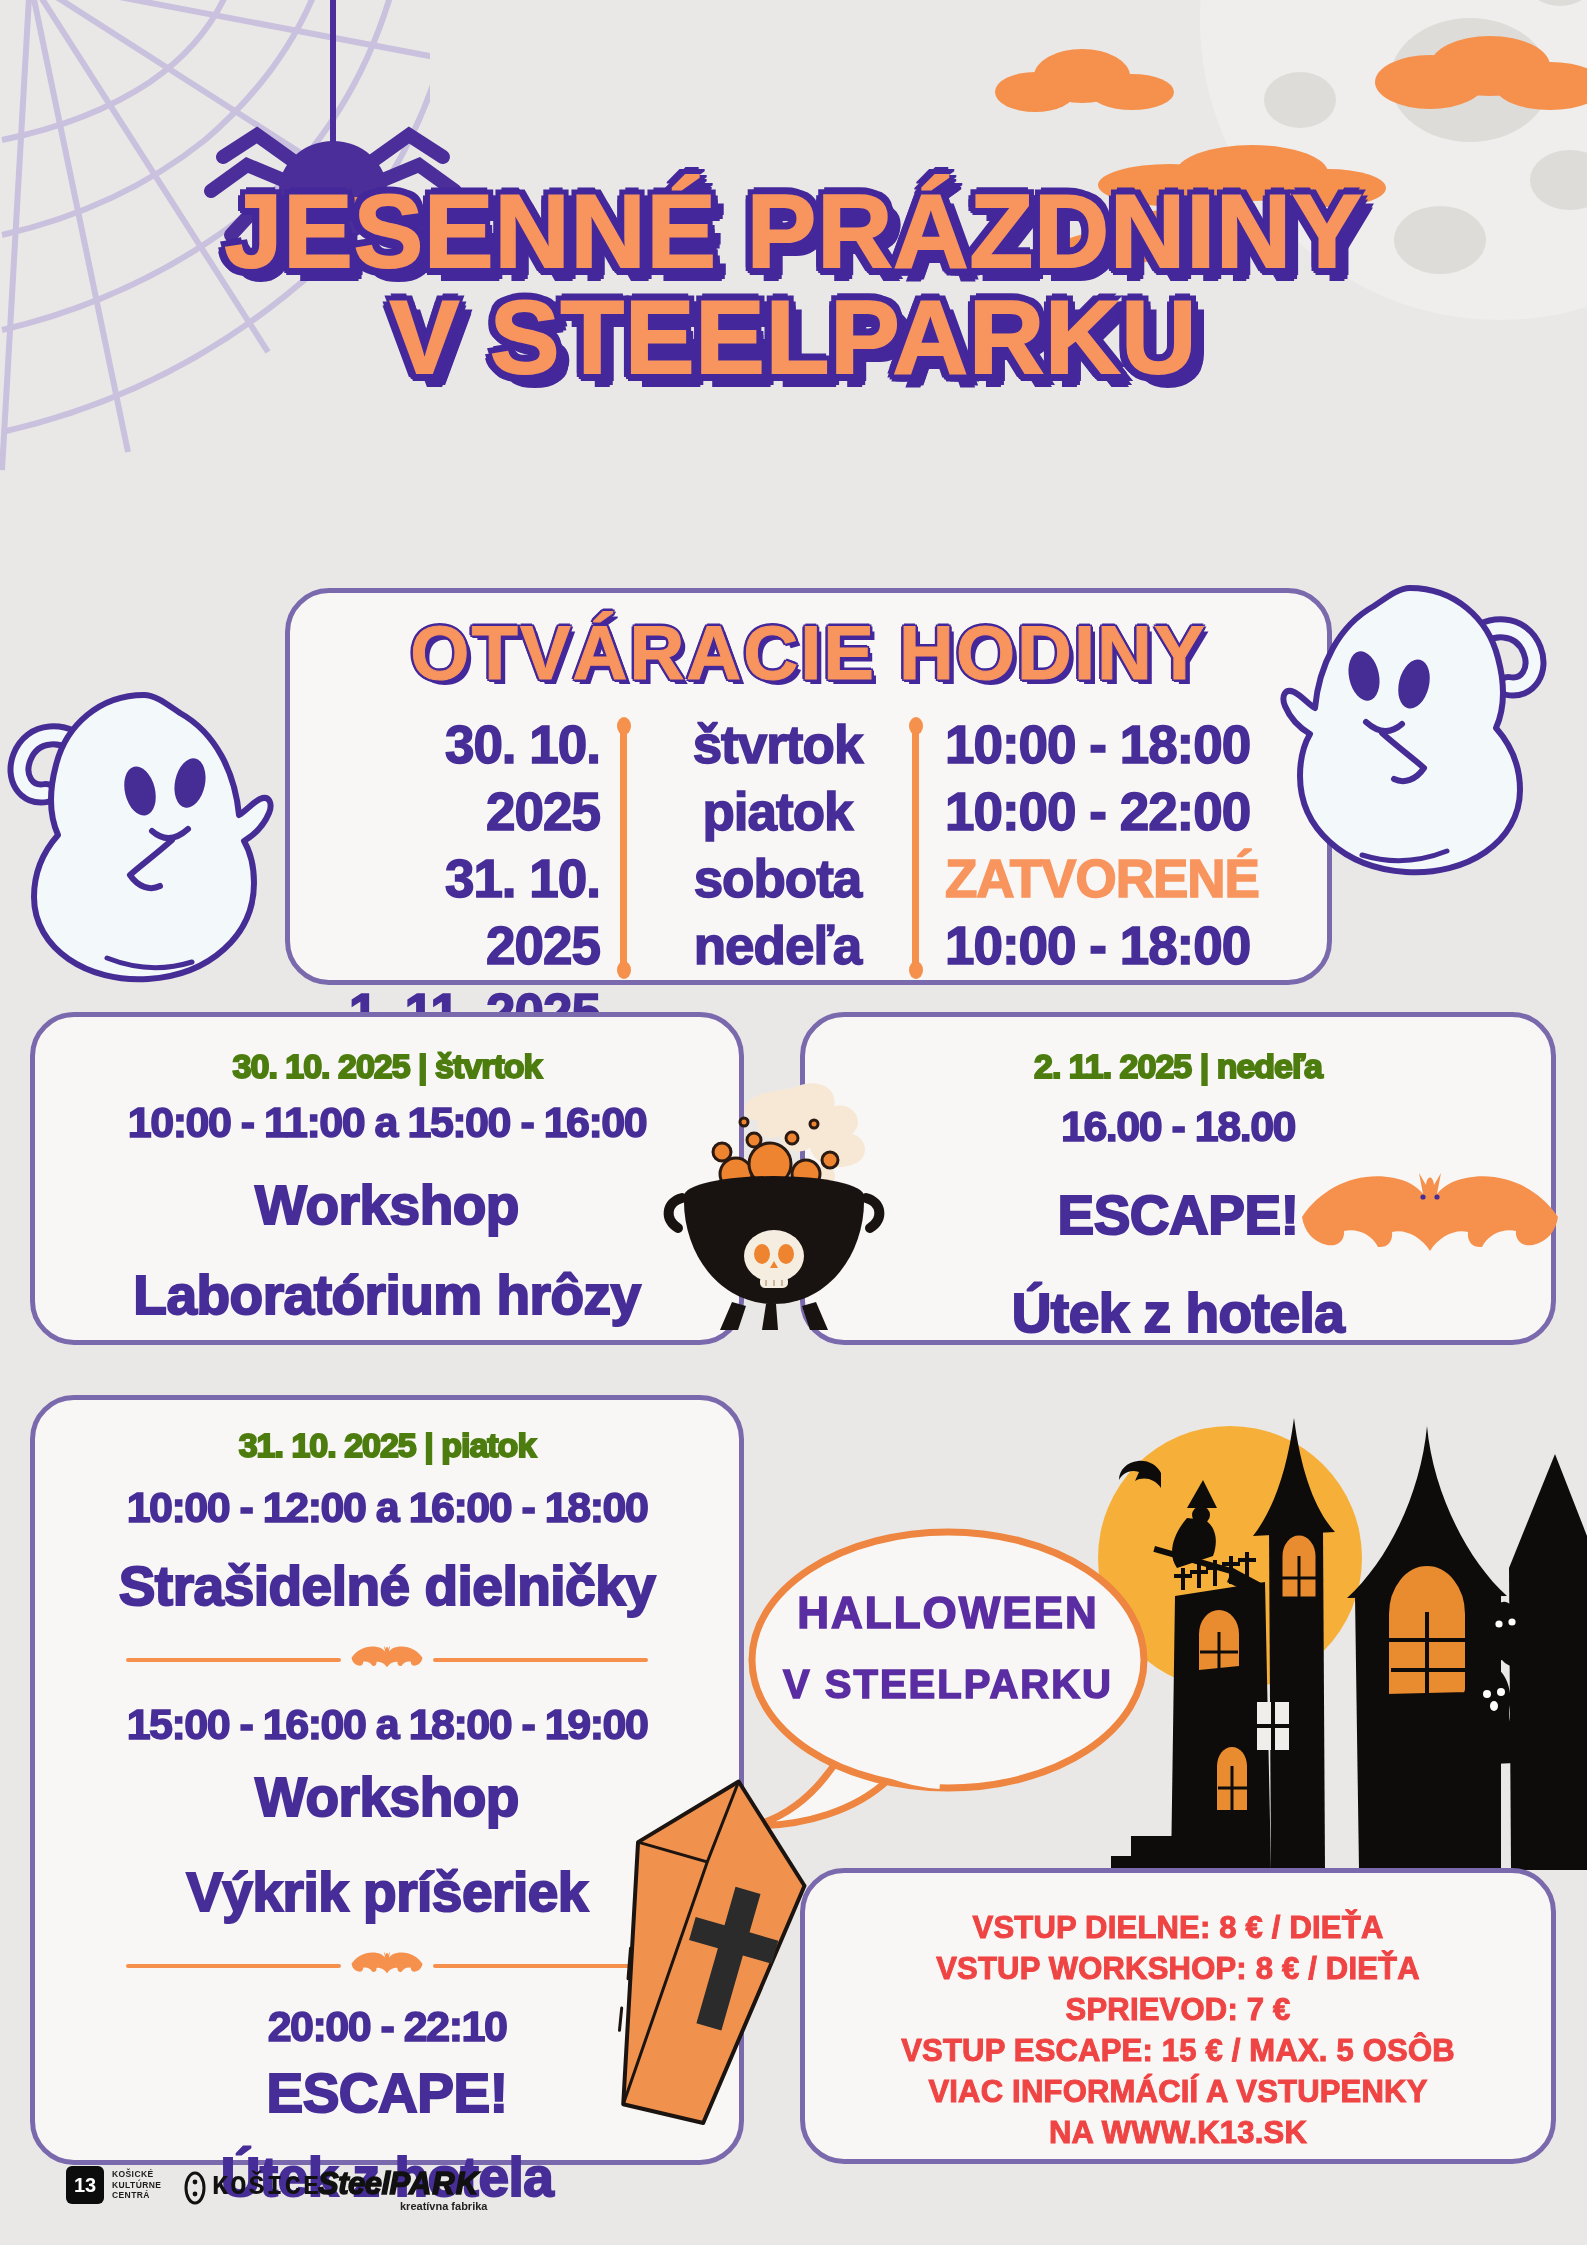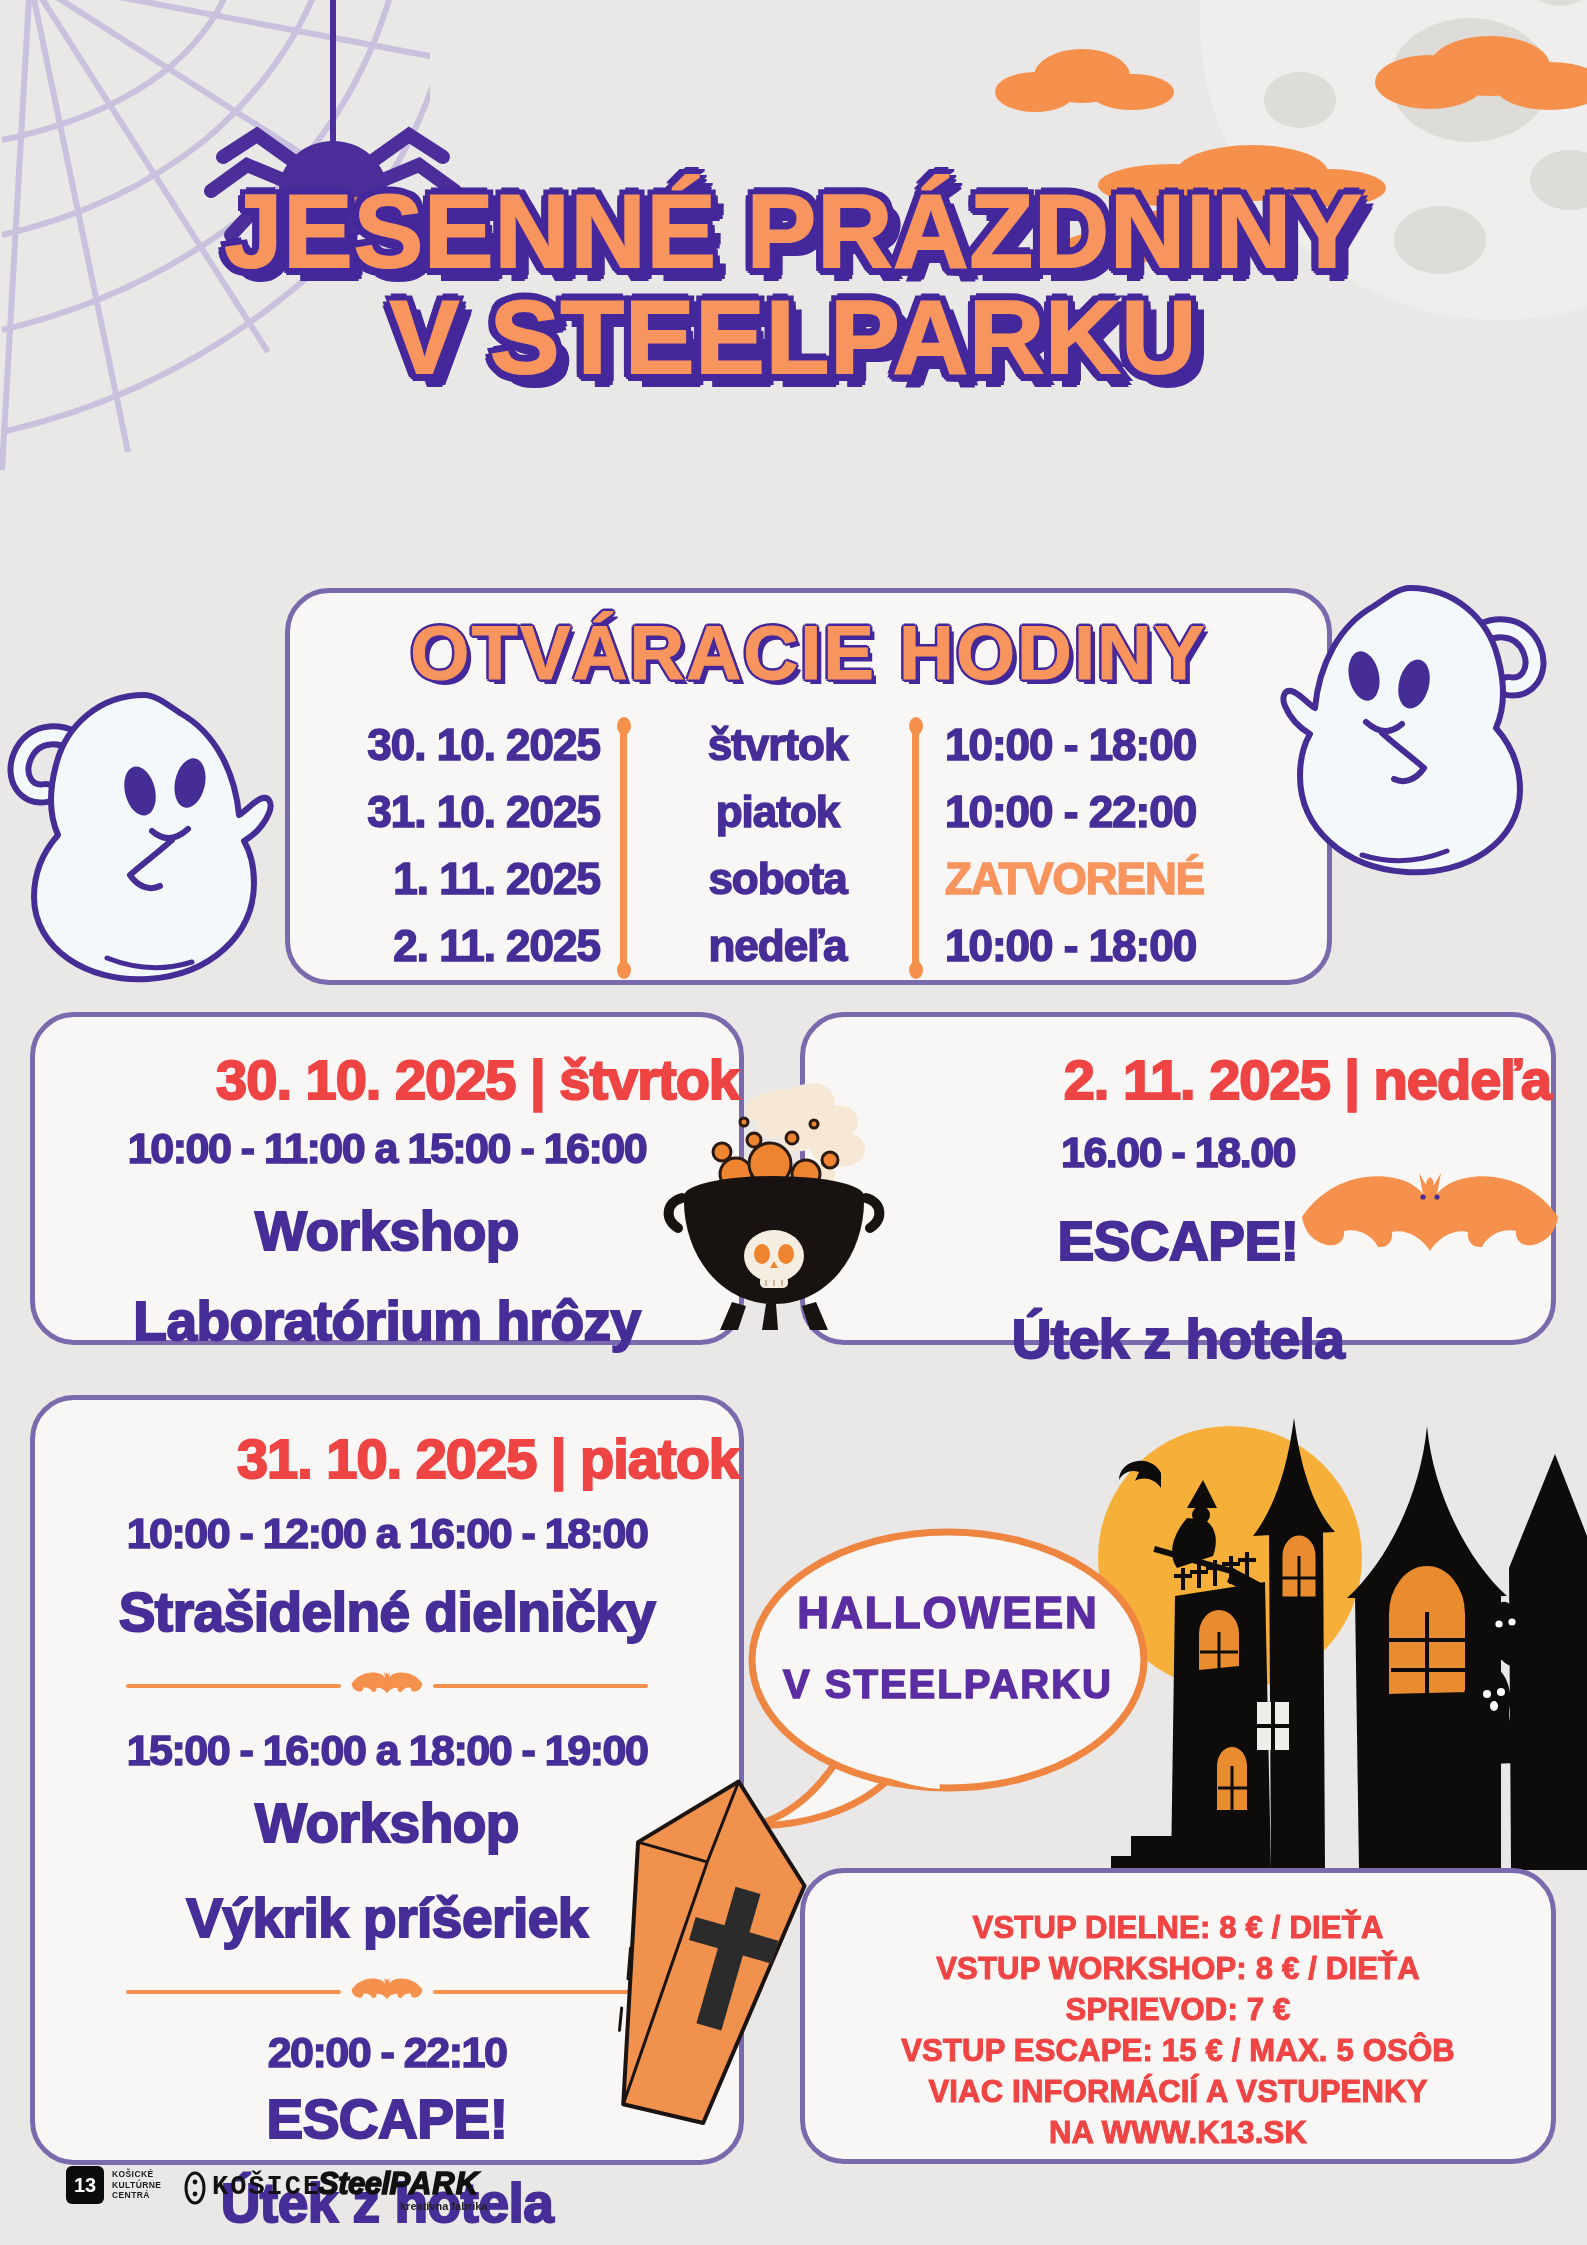--- a/index.html
+++ b/index.html
@@ -19,32 +19,32 @@
            8px 4px 0 #44289b,-8px 4px 0 #44289b,4px 8px 0 #44289b,-4px 8px 0 #44289b,
            13px 12px 0 #44289b,14px 8px 0 #44289b,10px 14px 0 #44289b;}
 
   
   .oh-head{margin-top:16px;font-weight:900;font-size:76px;letter-spacing:2px;color:#f8945d;
            -webkit-text-stroke:1px #f8945d;
            text-shadow:
              3px 0 0 #44289b,-3px 0 0 #44289b,0 3px 0 #44289b,0 -3px 0 #44289b,
              2px 2px 0 #44289b,-2px 2px 0 #44289b,2px -2px 0 #44289b,-2px -2px 0 #44289b,
              5px 5px 0 #44289b;}
-  .oh-col{position:absolute;top:118px;font-weight:900;font-size:44px;line-height:67px;
+  .oh-col{position:absolute;top:118px;font-weight:900;font-size:53px;line-height:67px;
           letter-spacing:-1px;color:#472d97;-webkit-text-stroke:1.5px currentColor;}
   .oh-dates{left:40px;width:270px;text-align:right;}
   .oh-days{left:385px;width:205px;text-align:center;}
   .oh-times{left:655px;width:380px;text-align:left;}
   .closed{color:#f8945d;}
   .vline{position:absolute;top:136px;height:238px;width:7px;background:#f5914d;border-radius:4px;z-index:3;}
   .vline i{position:absolute;left:-3.5px;width:14px;height:18px;background:#f5914d;border-radius:50%;}
   .vline i.t{top:-12px;} .vline i.b{bottom:-12px;}
 
   
-  .ev-head{font-weight:900;font-size:56px;letter-spacing:-1px;color:#ef4444;text-align:right;-webkit-text-stroke:2px currentColor;}
+  .ev-head{font-weight:900;font-size:34px;letter-spacing:-1px;color:#4d7c0f;-webkit-text-stroke:2px currentColor;}
   .ev-time{font-weight:900;font-size:43px;letter-spacing:-1.5px;color:#472d97;-webkit-text-stroke:1.5px currentColor;}
   .ev-big{font-weight:900;font-size:55px;letter-spacing:-0.5px;color:#472d97;-webkit-text-stroke:2px currentColor;}
   .divider{display:flex;align-items:center;justify-content:center;gap:10px;}
   .divider .ln{height:4px;background:#f5914d;border-radius:3px;flex:1;max-width:215px;}
 
   
   .price-line{font-weight:900;font-size:31px;line-height:41px;letter-spacing:0.2px;color:#ef4444;-webkit-text-stroke:1px currentColor;}
 
   
   .bub-line{position:absolute;width:380px;left:758px;text-align:center;font-weight:900;

